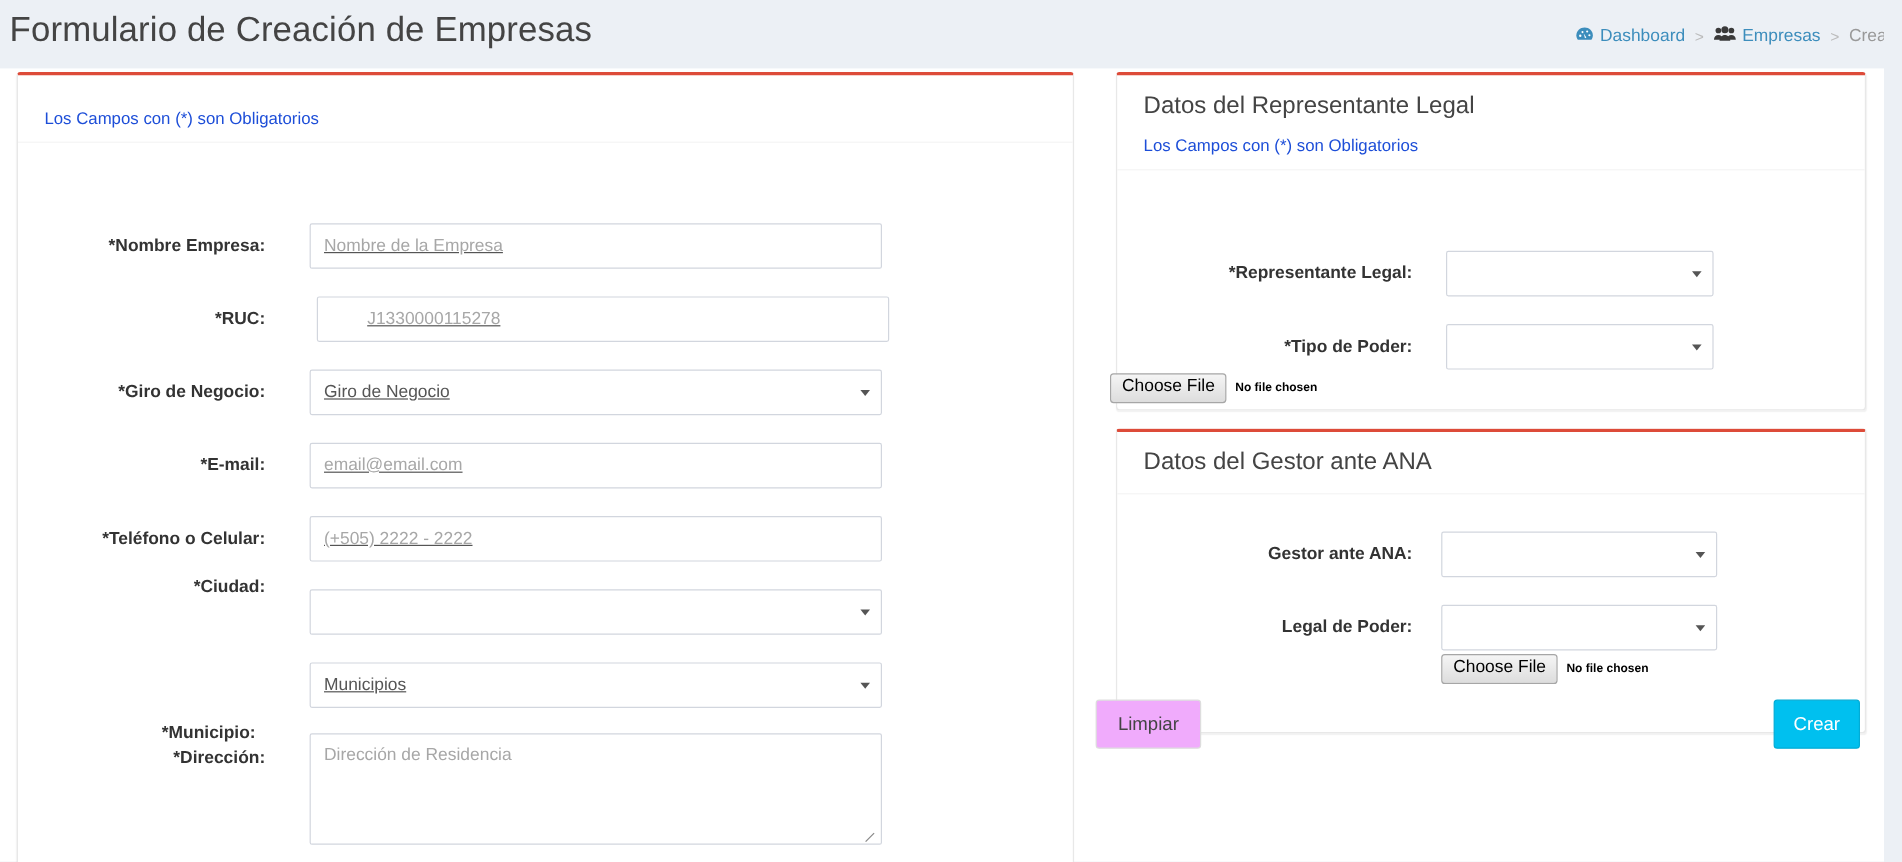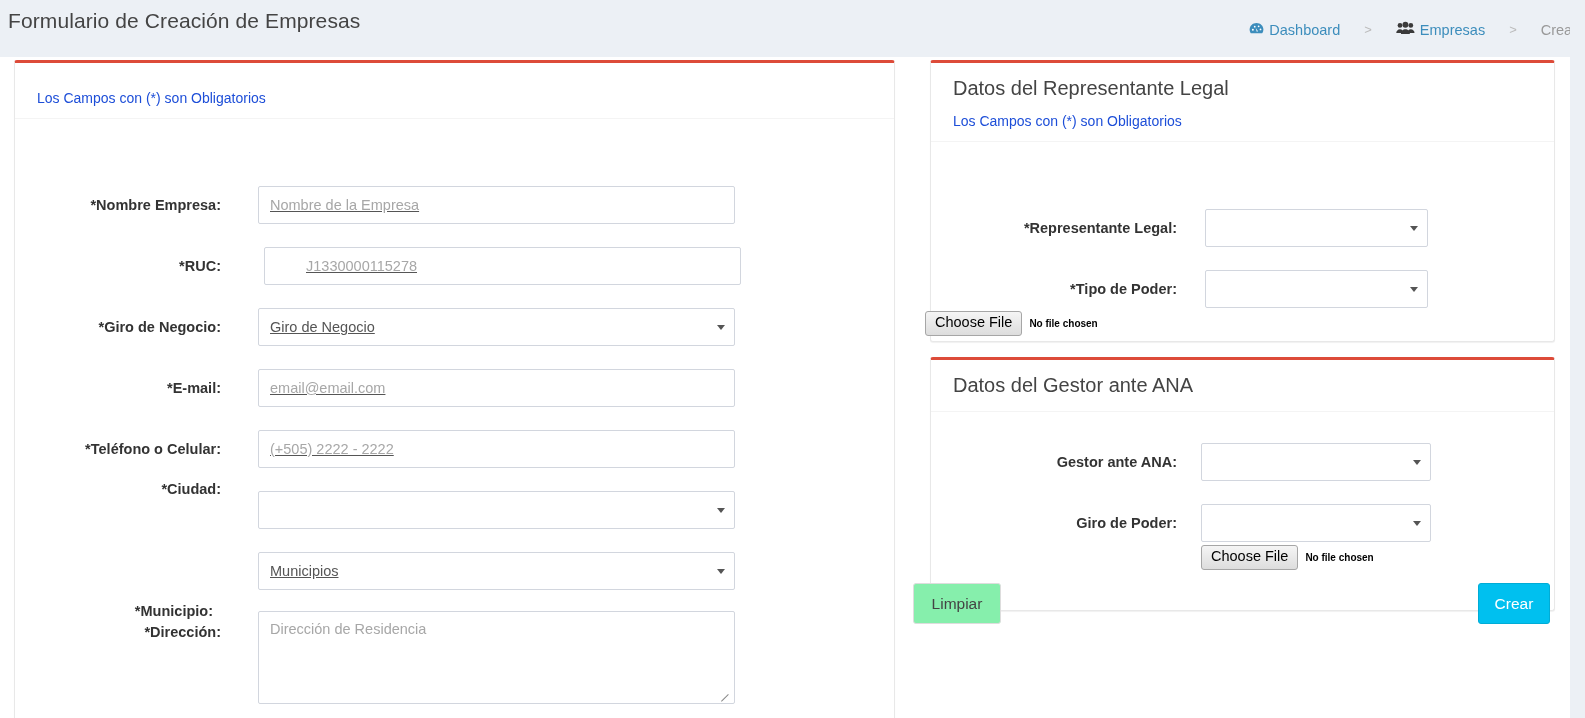--- a/index.html
+++ b/index.html
@@ -15,35 +15,35 @@
   
   #page-header {
     position: absolute;
     left: 0; top: 0;
     width: 1585px; height: 57px;
     background: #ecf0f5;
   }
   #page-title {
     position: absolute;
     left: 8px; top: 9px;
-    font-size: 21px;
+    font-size: 29px;
     font-weight: 300;
     color: #444;
     letter-spacing: 0.1px;
     white-space: nowrap;
   }
   #breadcrumb {
     position: absolute;
     right: 8px; top: 21px;
     font-size: 14.5px;
     color: #444;
     white-space: nowrap;
     display: flex;
     align-items: center;
-    gap: 16px;
+    gap: 0px;
   }
   #breadcrumb .crumb { color: #3c8dbc; display: inline-flex; align-items: center; gap: 5px; }
   #breadcrumb .crumb.strong { font-weight: 400; }
   #breadcrumb .sep { color: #bbb; margin: 0 8px; font-size: 13px; }
   #breadcrumb .current { color: #999; }
   .bc-icon { display: inline-block; vertical-align: -2px; }
 
   
   #content-sheet {
     position: absolute;
@@ -172,21 +172,21 @@
   .btn {
     position: absolute;
     font-family: "Liberation Sans", sans-serif;
     font-size: 15.5px;
     border-radius: 3px;
     text-align: center;
     white-space: nowrap;
     cursor: pointer;
   }
   .btn-default {
-    background: #86efac;
+    background: #f0abfc;
     border: 1px solid #ddd;
     color: #444;
   }
   .btn-info {
     background: #00c0ef;
     border: 1px solid #00acd6;
     color: #fff;
   }
 </style>
 </head>
@@ -347,21 +347,21 @@
 
       <div class="form-row">
         <div class="form-label" style="left:44px; top:42px; width:202px;">Gestor ante ANA:</div>
         <div class="ctl select" style="left:270px; top:31px; width:230px;">
           <span></span>
           <span class="caret"></span>
         </div>
       </div>
 
       <div class="form-row">
-        <div class="form-label" style="left:44px; top:103px; width:202px;">Giro de Poder:</div>
+        <div class="form-label" style="left:44px; top:103px; width:202px;">Legal de Poder:</div>
         <div class="ctl select" style="left:270px; top:92px; width:230px;">
           <span></span>
           <span class="caret"></span>
         </div>
       </div>
 
       <div class="file-ctl" style="left:270px; top:133px;">
         <span class="file-btn">Choose File</span>
         <span class="file-name">No file chosen</span>
       </div>

